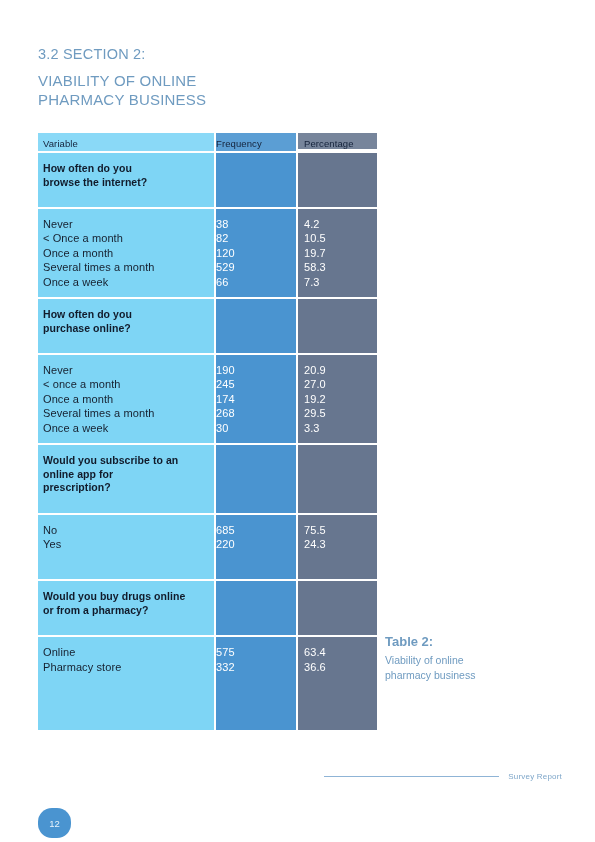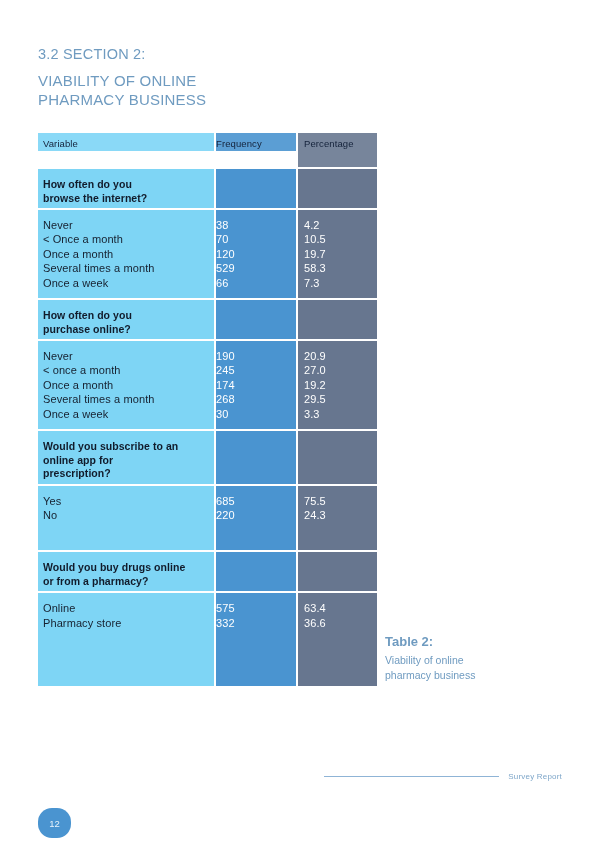--- a/index.html
+++ b/index.html
@@ -82,35 +82,35 @@
     height: 18px;
     line-height: 18px;
   }
   .row-header .cell-freq {
     background: #5b9ed4;
     height: 18px;
     line-height: 18px;
   }
   .row-header .cell-pct {
     background: #77859b;
-    height: 34px;
+    height: 16px;
     line-height: 18px;
   }
   .row-header .hdr-text {
     font-size: 9.5px;
     color: #14223a;
     letter-spacing: 0.1px;
   }
 
   .gap-2 { height: 2px; width: 100%; }
 
   
   .row-question .cell-variable {
     padding-top: 9px;
-    padding-bottom: 3px;
+    padding-bottom: 18px;
   }
   .q-text {
     font-size: 10.5px;
     font-weight: bold;
     color: #111b2b;
     line-height: 13.5px;
     letter-spacing: 0.05px;
   }
   .q-text span { display: block; }
 
@@ -222,21 +222,21 @@
     <div class="table-row row-data">
       <div class="cell-variable">
         <div class="d-line">Never</div>
         <div class="d-line">&lt; Once a month</div>
         <div class="d-line">Once a month</div>
         <div class="d-line">Several times a month</div>
         <div class="d-line">Once a week</div>
       </div>
       <div class="cell-freq">
         <div class="d-line">38</div>
-        <div class="d-line">70</div>
+        <div class="d-line">82</div>
         <div class="d-line">120</div>
         <div class="d-line">529</div>
         <div class="d-line">66</div>
       </div>
       <div class="cell-pct">
         <div class="d-line">4.2</div>
         <div class="d-line">10.5</div>
         <div class="d-line">19.7</div>
         <div class="d-line">58.3</div>
         <div class="d-line">7.3</div>
@@ -285,22 +285,22 @@
           <span>online app for</span>
           <span>prescription?</span>
         </div>
       </div>
       <div class="cell-freq"></div>
       <div class="cell-pct"></div>
     </div>
     <div class="gap-2"></div>
     <div class="table-row row-data">
       <div class="cell-variable" style="padding-bottom: 28px;">
+        <div class="d-line">No</div>
         <div class="d-line">Yes</div>
-        <div class="d-line">No</div>
       </div>
       <div class="cell-freq" style="padding-bottom: 28px;">
         <div class="d-line">685</div>
         <div class="d-line">220</div>
       </div>
       <div class="cell-pct" style="padding-bottom: 28px;">
         <div class="d-line">75.5</div>
         <div class="d-line">24.3</div>
       </div>
     </div>

